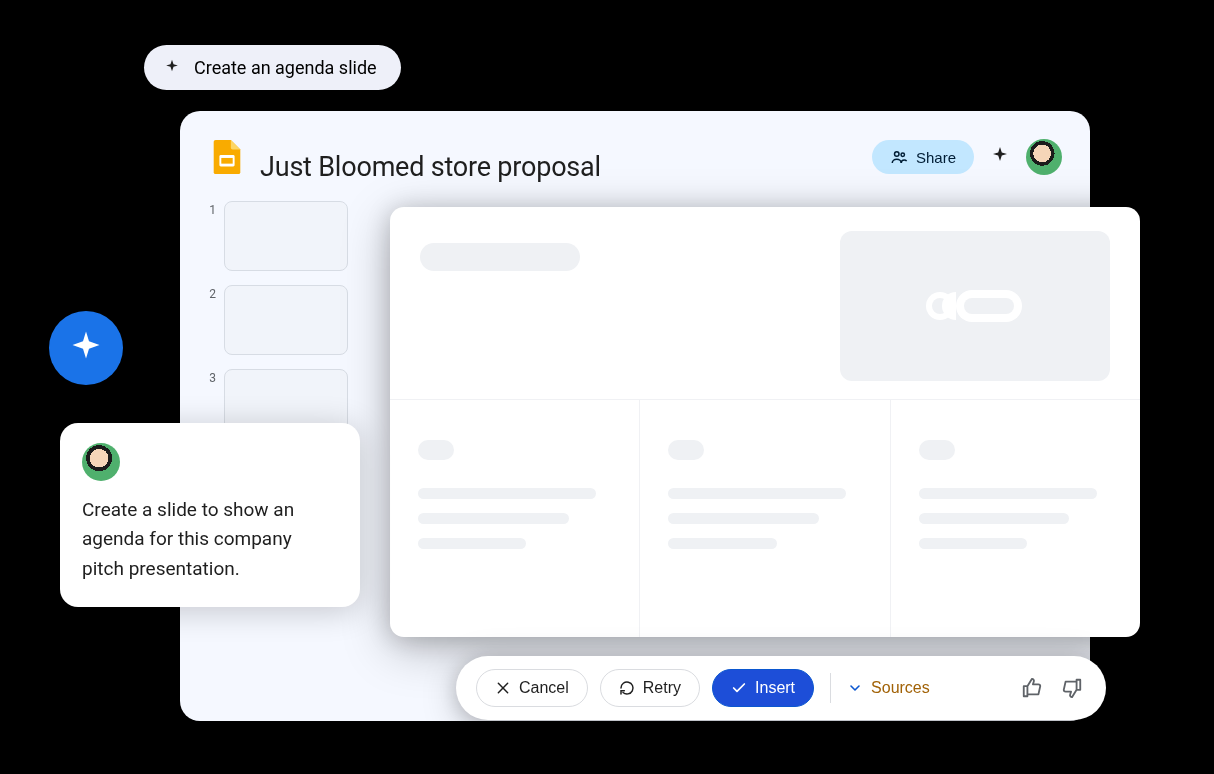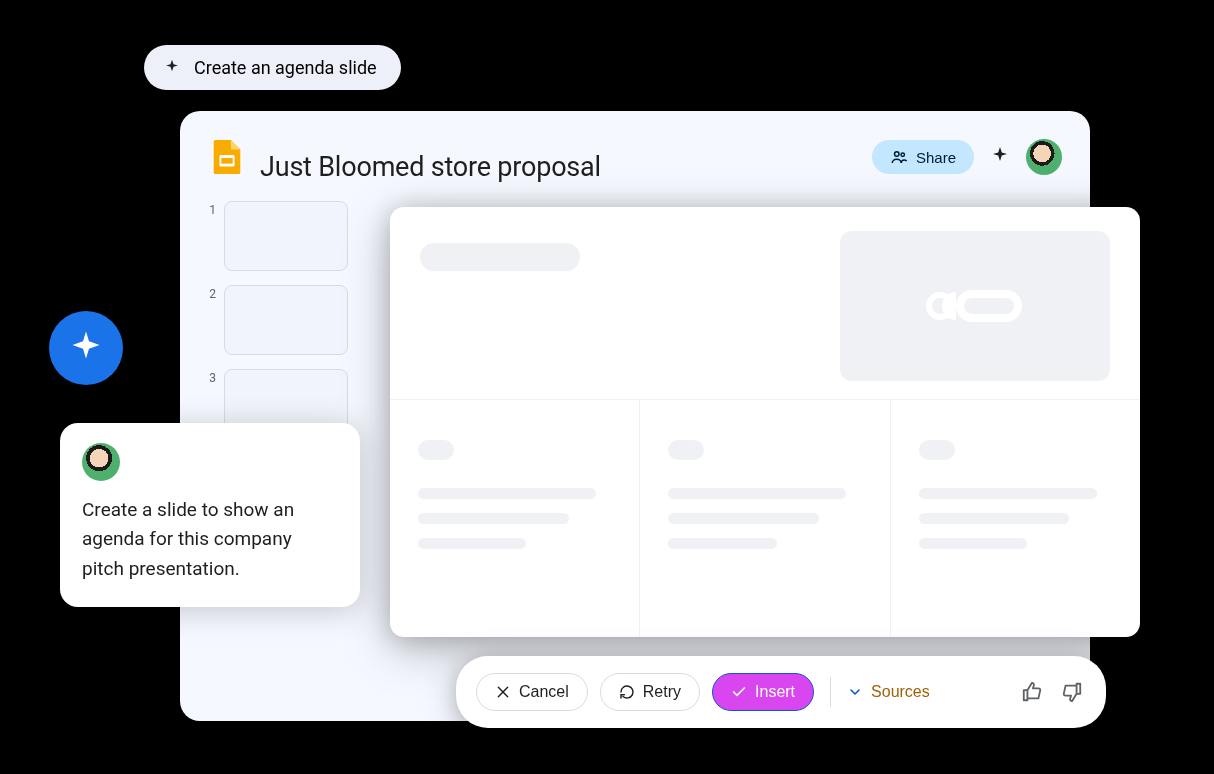--- a/index.html
+++ b/index.html
@@ -215,21 +215,21 @@
     color: #1f1f1f;
     line-height: 1.55;
   }
 
   
   .action-bar {
     position: absolute;
     left: 456px;
     top: 656px;
     width: 650px;
-    height: 72px;
+    height: 64px;
     background: #fff;
     border-radius: 32px;
     box-shadow: 0 2px 18px rgba(0,0,0,.15), 0 8px 36px rgba(0,0,0,.22);
     display: flex;
     align-items: center;
     padding: 0 20px;
     gap: 12px;
   }
   .pill-btn {
     display: flex;
@@ -237,21 +237,21 @@
     gap: 8px;
     padding: 9px 18px;
     border-radius: 999px;
     font-size: 16px;
     font-weight: 400;
     background: #fff;
     border: 1px solid #dadce0;
     color: #1f1f1f;
   }
   .pill-btn.primary {
-    background: #d946ef;
+    background: #1d4ed8;
     color: #fff;
     border-color: #0b57d0;
     font-weight: 500;
   }
   .divider {
     width: 1px;
     height: 30px;
     background: #dadce0;
     margin: 0 4px;
   }

